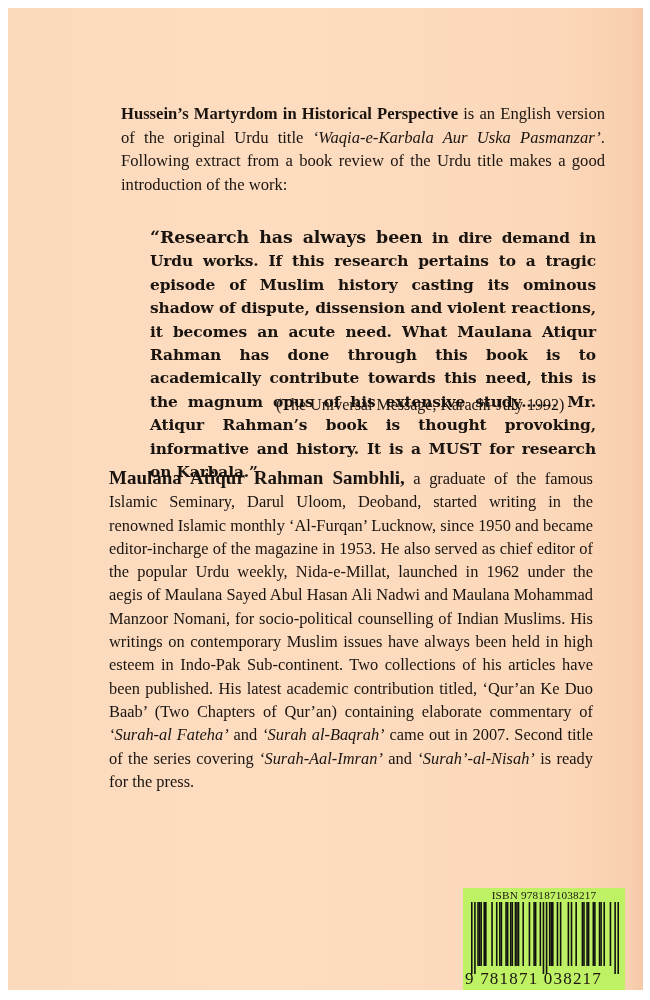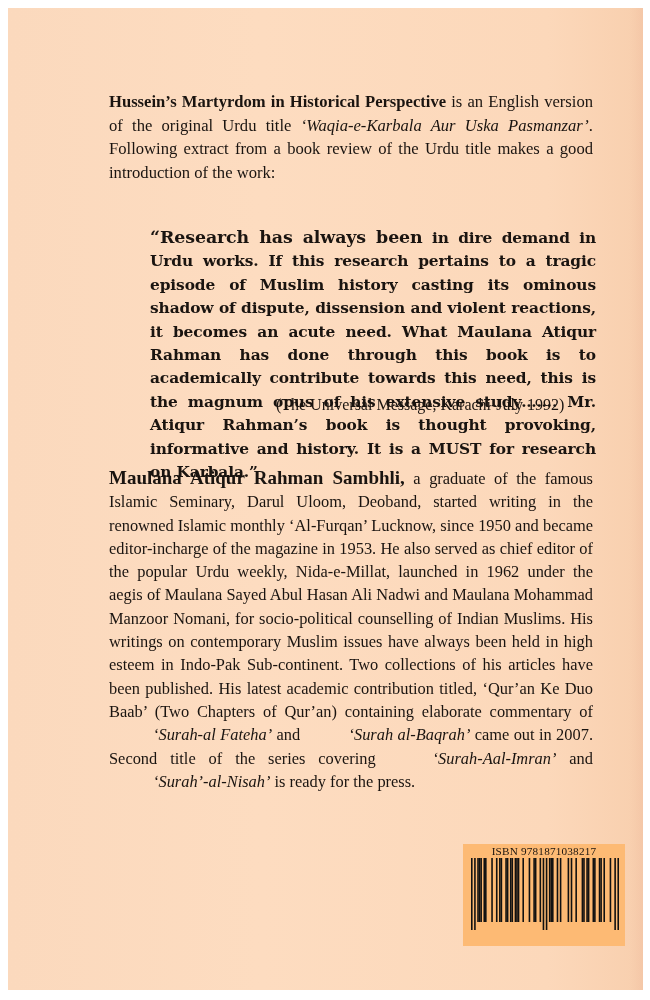--- a/index.html
+++ b/index.html
@@ -28,44 +28,44 @@
   .quote .lead { font-size: 17.4px; }
   .source {
     position: absolute; left: 276px; top: 396px; width: 320px;
     font-family: "Liberation Serif", serif; font-size: 16px; color: #1a1410;
   }
   .bio {
     position: absolute; left: 109px; top: 466px; width: 484px;
     font-size: 16.4px; line-height: 23.3px; text-align: justify;
   }
   .bio b { font-weight: bold; font-size: 19px; }
-  .bio i { font-style: italic; margin-left: 44px; }
+  .bio i { font-style: italic; }
   .barcode-box {
-    position: absolute; left: 463px; top: 844px; width: 162px; height: 102px;
-    background: #fdba74;
+    position: absolute; left: 463px; top: 888px; width: 162px; height: 102px;
+    background: #bef264;
   }
   .isbn-top {
     position: absolute; left: 0; top: 1px; width: 162px; text-align: center;
     font-family: "Liberation Serif", serif; font-size: 11.2px; color: #1a1410;
     letter-spacing: 0.2px;
   }
   .bars { position: absolute; left: 8px; top: 14px; width: 148px; height: 72px; }
   .isbn-bottom {
     position: absolute; left: 2px; top: 81px; width: 160px;
     font-family: "Liberation Serif", serif; font-size: 17px; color: #1a1410;
     letter-spacing: 1.2px; white-space: pre;
   }
 </style>
 </head>
 <body>
 
 <div class="cover">
 </div>
 
-<p class="intro text" style="margin:0">
+<p class="intro text" style="margin:12px">
   <b>Hussein’s Martyrdom in Historical Perspective</b><span> is an English version of the original Urdu title </span><i>‘Waqia-e-Karbala Aur Uska Pasmanzar’</i><span>. Following extract from a book review of the Urdu title makes a good introduction of the work:</span>
 </p>
 
 <p class="quote" style="margin:8px">
   <span class="lead">“Research has always been</span><span> in dire demand in Urdu works. If this research pertains to a tragic episode of Muslim history casting its ominous shadow of dispute, dissension and violent reactions, it becomes an acute need. What Maulana Atiqur Rahman has done through this book is to academically contribute towards this need, this is the magnum opus of his extensive study……. Mr. Atiqur Rahman’s book is thought provoking, informative and history. It is a MUST for research on Karbala.”</span>
 </p>
 
 <div class="source">(The Universal Message, Karachi-July 1992)</div>
 
 <p class="bio text" style="margin:0">
@@ -114,13 +114,14 @@
       <rect x="116.84" y="0" width="1.59" height="64" fill="#111"></rect>
       <rect x="121.52" y="0" width="1.59" height="64" fill="#111"></rect>
       <rect x="123.07" y="0" width="1.59" height="64" fill="#111"></rect>
       <rect x="127.75" y="0" width="1.59" height="64" fill="#111"></rect>
       <rect x="129.31" y="0" width="1.59" height="64" fill="#111"></rect>
       <rect x="132.42" y="0" width="1.59" height="64" fill="#111"></rect>
       <rect x="138.65" y="0" width="1.59" height="64" fill="#111"></rect>
       <rect x="143.33" y="0" width="1.59" height="72" fill="#111"></rect>
       <rect x="146.44" y="0" width="1.59" height="72" fill="#111"></rect>
     </svg>
+  <div class="isbn-bottom">9 781871 038217</div>
 </div>
 
 </body></html>

